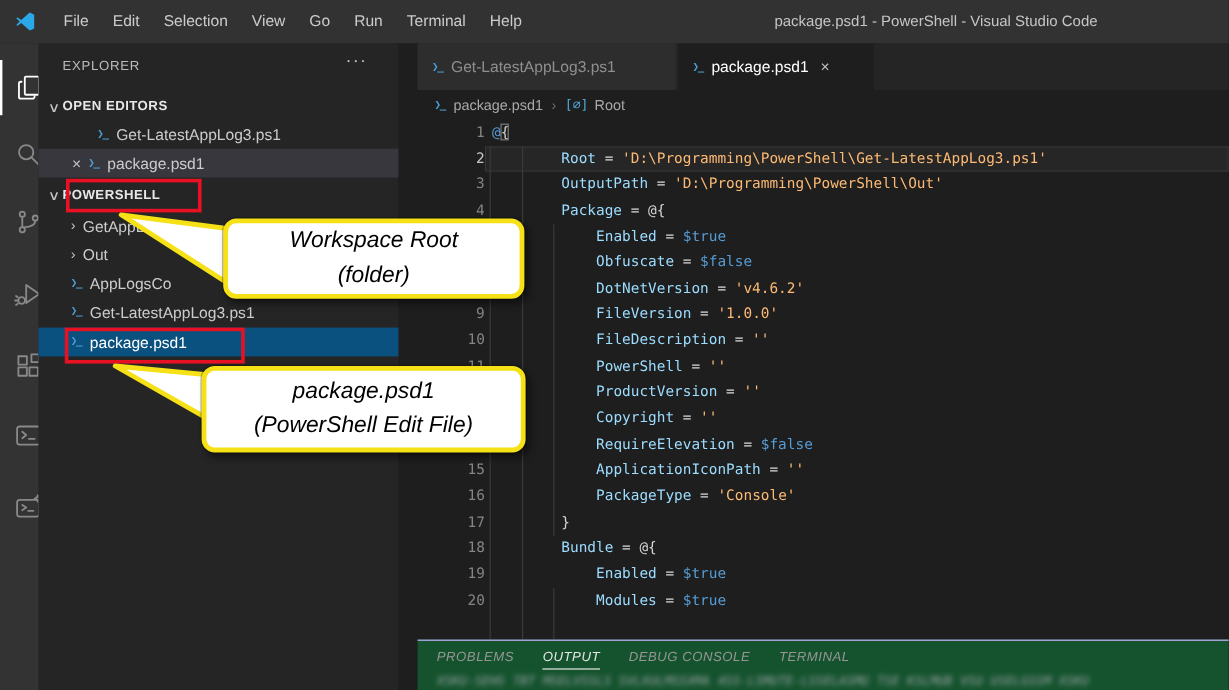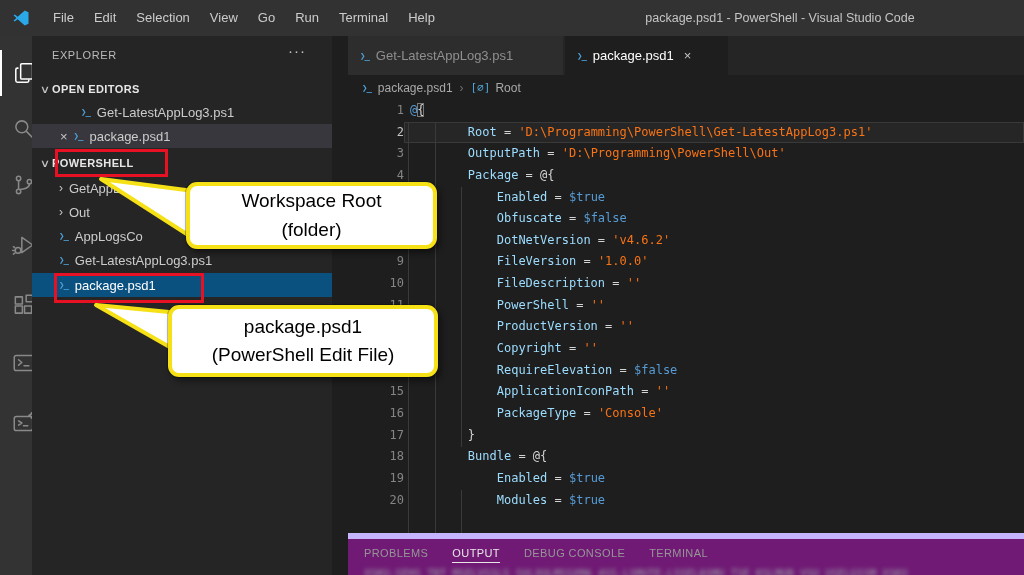--- a/index.html
+++ b/index.html
@@ -61,43 +61,43 @@
     font-family:"DejaVu Sans Mono",monospace; }
 
   .code { position:relative; height:433px; background:#1e1e1e; overflow:hidden;
     font-family:"DejaVu Sans Mono",monospace; font-size:12px; }
   .code-line { display:flex; height:21.65px; line-height:21.65px; white-space:pre; }
   .gutter { width:56px; text-align:right; color:#858585; flex:none; padding-right:0; }
   .code-text { flex:1; padding-left:6px; }
   .code-line.current .gutter { color:#c6c6c6; }
   .code-line.current .code-text { background:rgba(120,120,120,0.10);
     box-shadow: inset 0 0 0 1px rgba(255,255,255,0.09); }
-  .tk-p { color:#d4d4d4; } .tk-k { color:#9cdcfe; } .tk-s { color:#f97316; }
+  .tk-p { color:#d4d4d4; } .tk-k { color:#9cdcfe; } .tk-s { color:#fdba74; }
   .tk-b { color:#569cd6; }
   .tk-bm { color:#d4d4d4; outline:1px solid #7a7a7a; outline-offset:-1px; }
   .guide { position:absolute; width:1px; background:#3a3a3a; }
 
   
-  .panel { position:relative; height:42px; border-top:6px solid #c4b5fd; background:#701a75; }
+  .panel { position:relative; height:42px; border-top:1px solid #c4b5fd; background:#14532d;font-style:italic; }
   .panel-tabs { display:flex; align-items:center; height:26px; padding-left:16px; }
   .panel-tab { font-size:11px; color:#969696; margin-right:24px; padding:5px 0 3px 0;
     letter-spacing:.4px; cursor:pointer; }
   .panel-tab.active { color:#e7e7e7; border-bottom:1.5px solid #e7e7e7; }
   .blurred-line { position:absolute; left:16px; top:28px; width:600px; height:14px;
     font-family:"DejaVu Sans Mono",monospace; font-size:10.5px; color:#9aa0a6;
     filter:blur(2px); white-space:nowrap; overflow:hidden; }
 
   
   .red-box { position:absolute; border:3px solid #e81123; z-index:39; pointer-events:none; }
   .tails { position:absolute; left:0; top:0; z-index:40; pointer-events:none; }
   .callout { position:absolute; background:#ffffff; border:4px solid #f5e116;
     border-radius:11px; z-index:41; display:flex; flex-direction:column;
     align-items:center; justify-content:center; color:#000;
     box-shadow:0 0 0 1px rgba(0,0,0,0.25), 3px 4px 6px rgba(0,0,0,0.45);
-    font-size:19px; line-height:1.5; text-align:center; }
+    font-size:19px; line-height:1.5; text-align:center;font-style:italic; }
 </style>
 </head>
 <body>
 
 <div class="stage">
 
   <div class="titlebar">
     <svg class="vscode-logo" viewBox="0 0 24 24">
       <path d="M16.5 3 L8 10.5 4.5 7.8 3 8.6 6.5 12 3 15.4 4.5 16.2 8 13.5 16.5 21 21 18.8 V5.2 Z" fill="#2aa8e8"></path>
     </svg>

